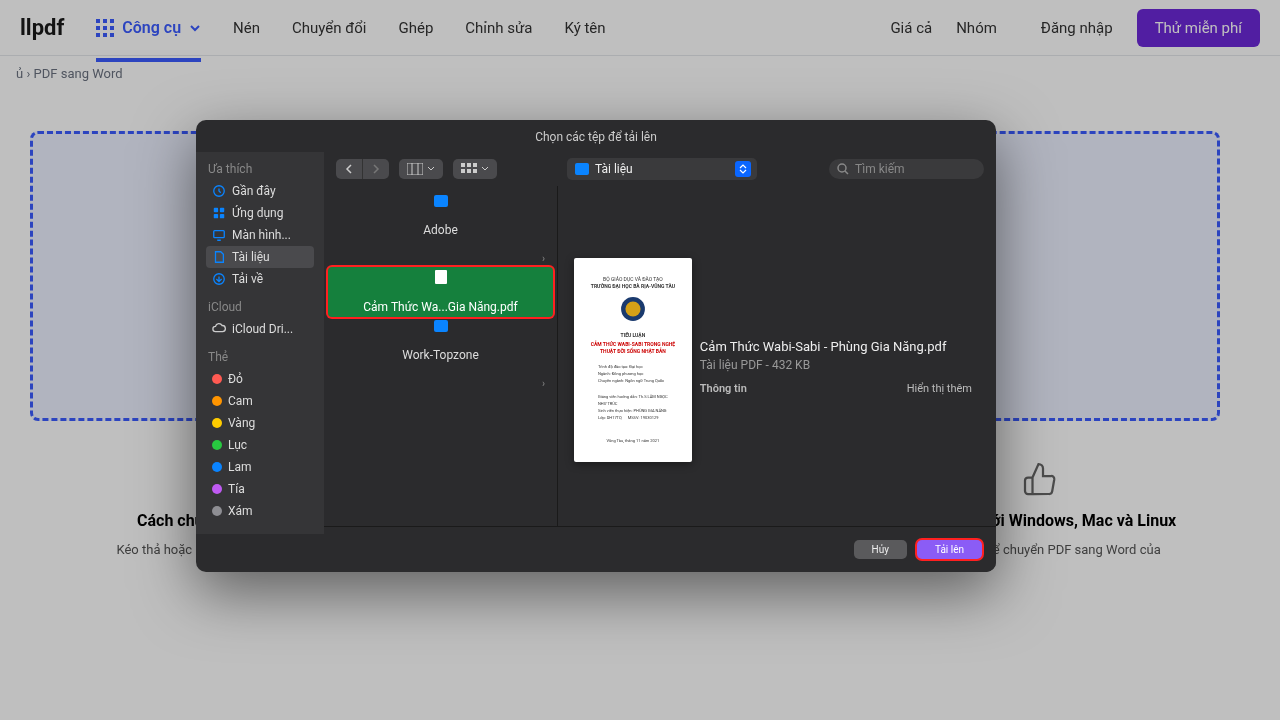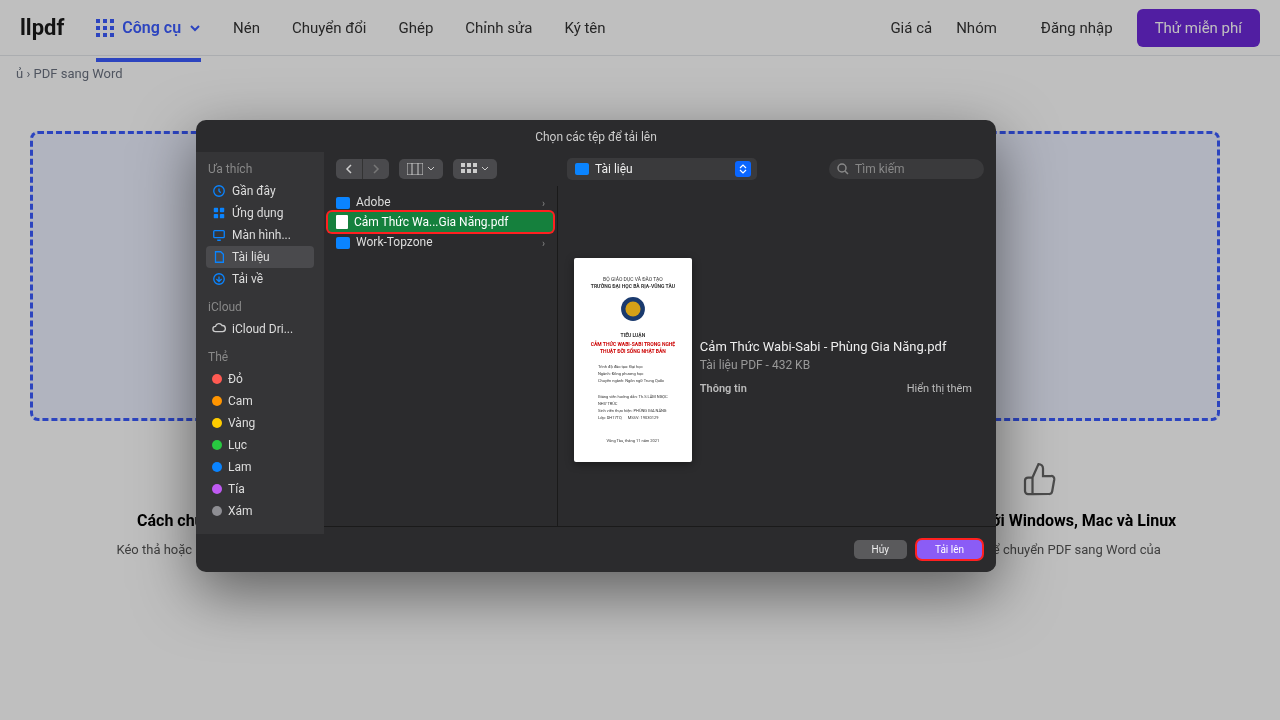--- a/index.html
+++ b/index.html
@@ -43,21 +43,21 @@
 .tb-btn { background: #4a4a4d; border-radius: 5px; padding: 4px 8px; display: flex; align-items: center; gap: 4px; color: #ccc; font-size: 12px; }
 .nav-arrows { display: flex; gap: 0; }
 .nav-arrows .tb-btn:first-child { border-radius: 5px 0 0 5px; border-right: 1px solid #333; }
 .nav-arrows .tb-btn:last-child { border-radius: 0 5px 5px 0; }
 .folder-select { background: #3a3a3c; border-radius: 5px; padding: 3px 6px 3px 8px; display: flex; align-items: center; gap: 6px; font-size: 12px; color: #eee; width: 190px; }
 .folder-select .end { margin-left: auto; width: 16px; height: 16px; background: #0a66ff; border-radius: 3px; display:flex; align-items:center; justify-content:center; }
 .search-box { background: #3a3a3c; border-radius: 10px; padding: 3px 8px; display: flex; align-items: center; gap: 6px; font-size: 12px; color: #888; width: 155px; margin-left: auto; }
 
 .content-row { flex: 1; display: flex; overflow: hidden; }
 .file-list { width: 234px; border-right: 1px solid #1a1a1a; padding: 6px 4px; font-size: 12px; }
-.file-item { display: flex; align-items: flex-end; gap: 6px; padding: 3px 8px; border-radius: 4px; color: #ddd; cursor: pointer; position: relative; }
+.file-item { display: flex; align-items: center; gap: 16px; padding: 3px 8px; border-radius: 4px; color: #ddd; cursor: pointer; position: relative; flex-direction: column; }
 .file-item.sel { background: #15803d; color: #fff; }
 .file-item.sel.highlighted { box-shadow: 0 0 0 2px #ff2020; }
 .file-item.dim-text { color: #888; }
 .file-item .chev { margin-left: auto; color: #888; font-size: 10px; }
 .folder-ico { width: 14px; height: 12px; background: #0a84ff; border-radius: 2px; flex-shrink:0; }
 .doc-ico { width: 12px; height: 14px; background: #fff; border-radius: 1px; flex-shrink:0; }
 .word-ico { width: 12px; height: 14px; background: #2b579a; border-radius: 1px; flex-shrink:0; }
 
 .preview { flex: 1; padding: 16px; display: flex; flex-direction: row; align-items: center; }
 .preview-thumb { width: 155px; height: 204px; background: #fff; border-radius: 2px; box-shadow: 0 2px 8px rgba(0,0,0,0.4); padding: 18px 16px; font-size: 5px; color: #333; text-align: center; line-height:1.4; display:flex; flex-direction:column; align-items:center; }

